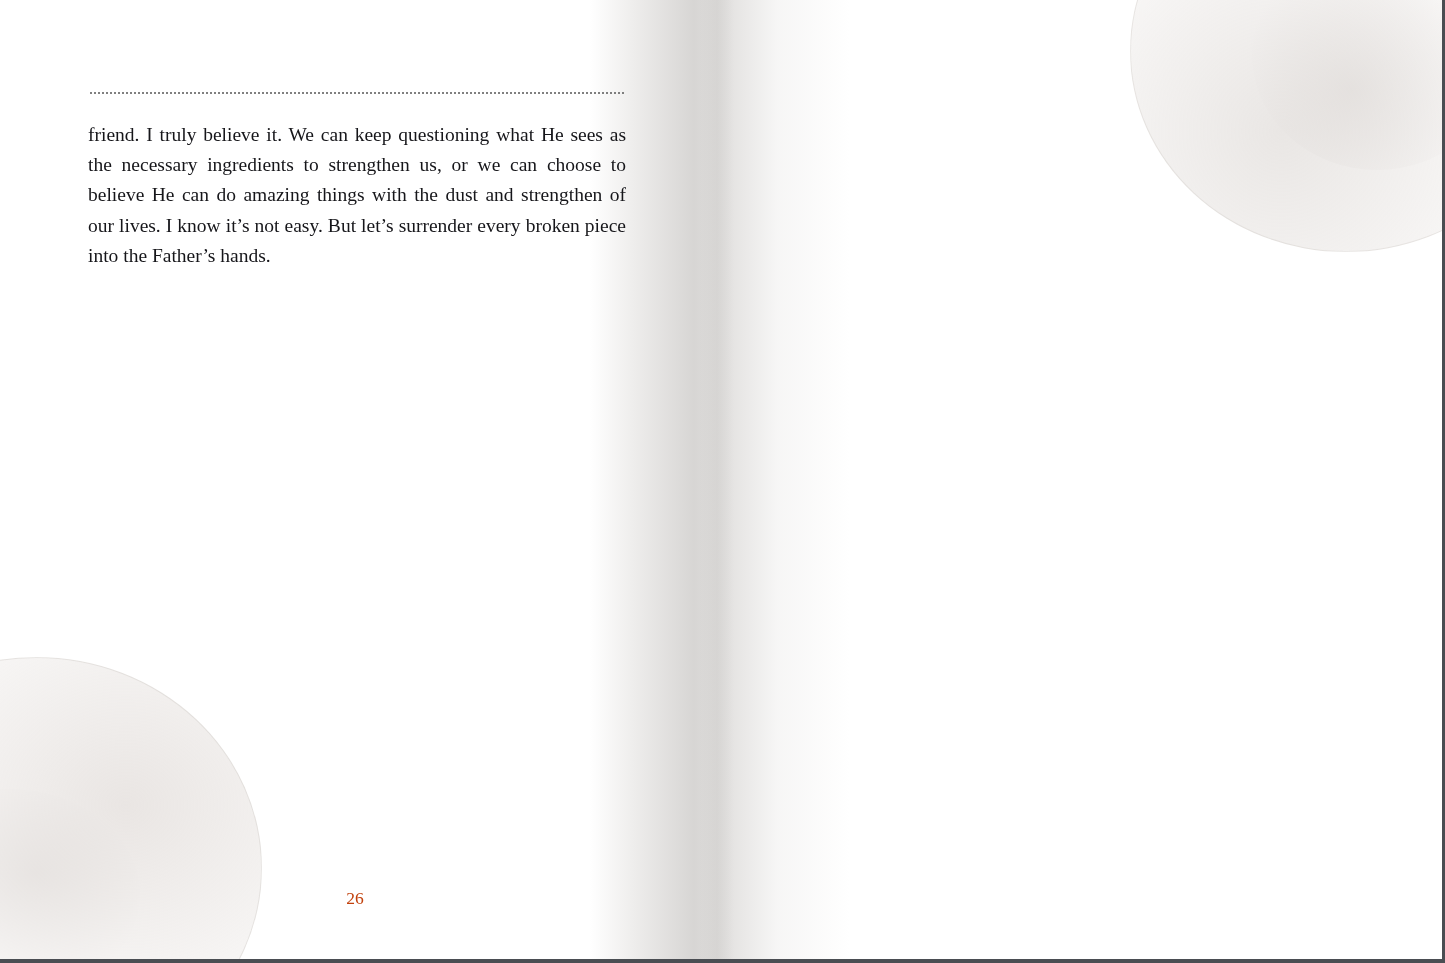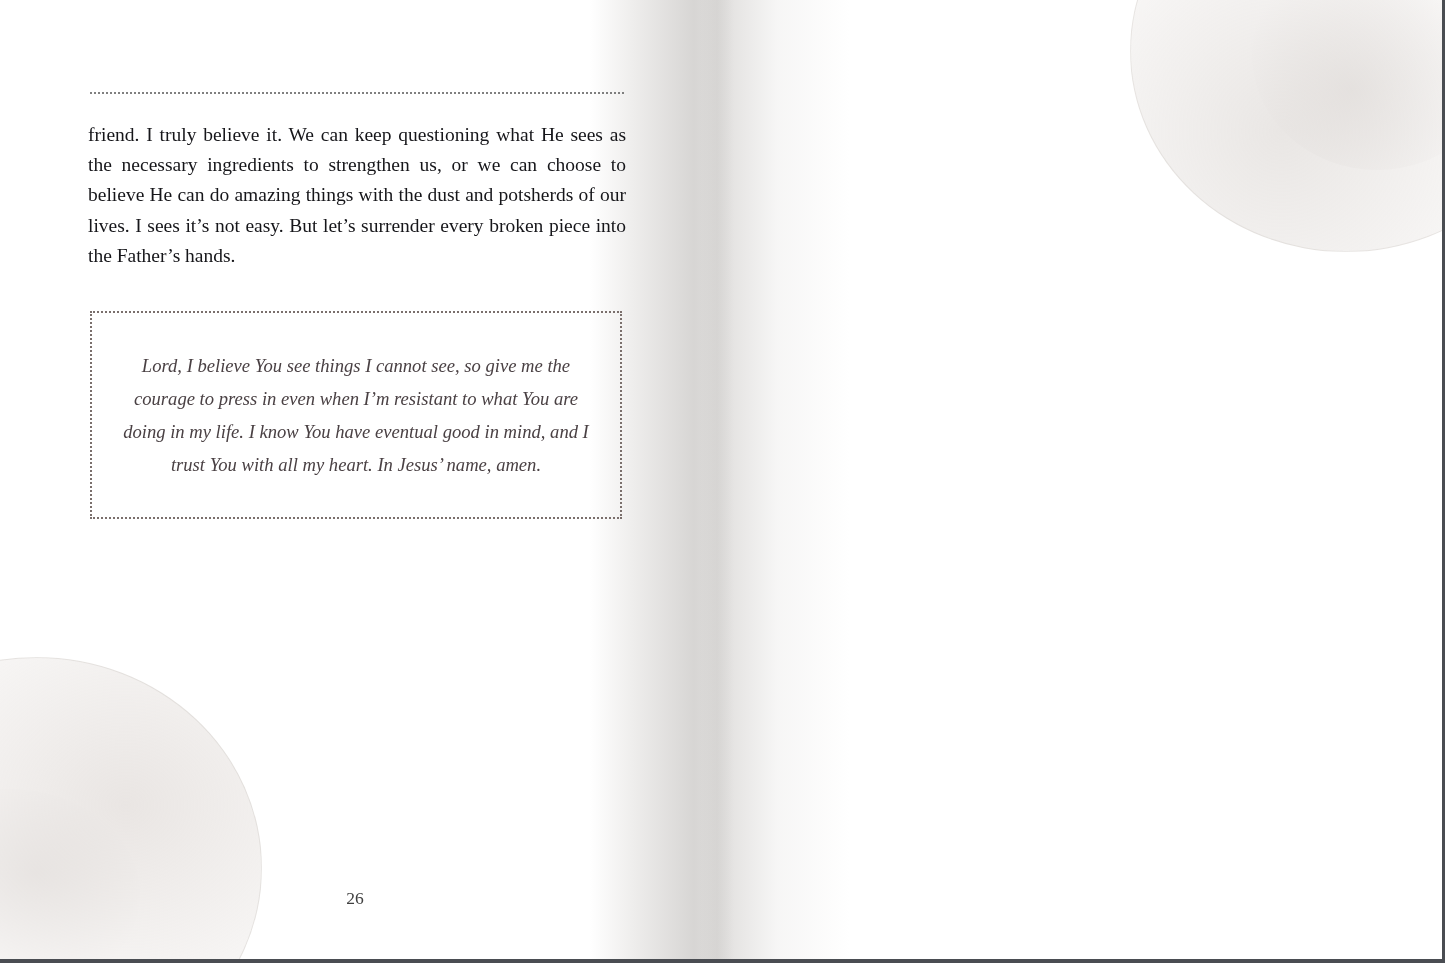--- a/index.html
+++ b/index.html
@@ -185,21 +185,21 @@
     line-height: 33px;
     color: #4a4144;
     text-align: center;
   }
 
   
   .folio {
     position: absolute;
     top: 888px;
     font-size: 17.5px;
-    color: #404040;
+    color: #c2410c;
     text-align: center;
     width: 80px;
   }
   .folio-left  { left: 315px; }
 
 </style>
 </head>
 <body>
 
 <div id="spread">
@@ -209,26 +209,23 @@
   <div class="watermark wm-topright"></div>
   <div class="watermark wm-topright2"></div>
   <div class="watermark wm-bottomleft"></div>
   <div class="watermark wm-bottomleft2"></div>
 
   <div class="page page-left">
 
     <div class="head-rule"></div>
 
     <div class="body-col left-body">
-      <p>friend. I truly believe it. We can keep questioning what He sees as the necessary ingredients to strengthen us, or we can choose to believe He can do amazing things with the dust and potsherds of our lives. I sees it’s not easy. But let’s surrender every broken piece into the Father’s hands.</p>
+      <p>friend. I truly believe it. We can keep questioning what He sees as the necessary ingredients to strengthen us, or we can choose to believe He can do amazing things with the dust and strengthen of our lives. I know it’s not easy. But let’s surrender every broken piece into the Father’s hands.</p>
     </div>
 
-    <div class="prayer-box">
-      <div class="prayer-text">Lord, I believe You see things I cannot see, so give me the courage to press in even when I’m resistant to what You are doing in my life. I know You have eventual good in mind, and I trust You with all my heart. In Jesus’ name, amen.</div>
-    </div>
 
     <div class="folio folio-left">26</div>
   </div>
 
   <div class="page page-right">
 
     
 
     
 

